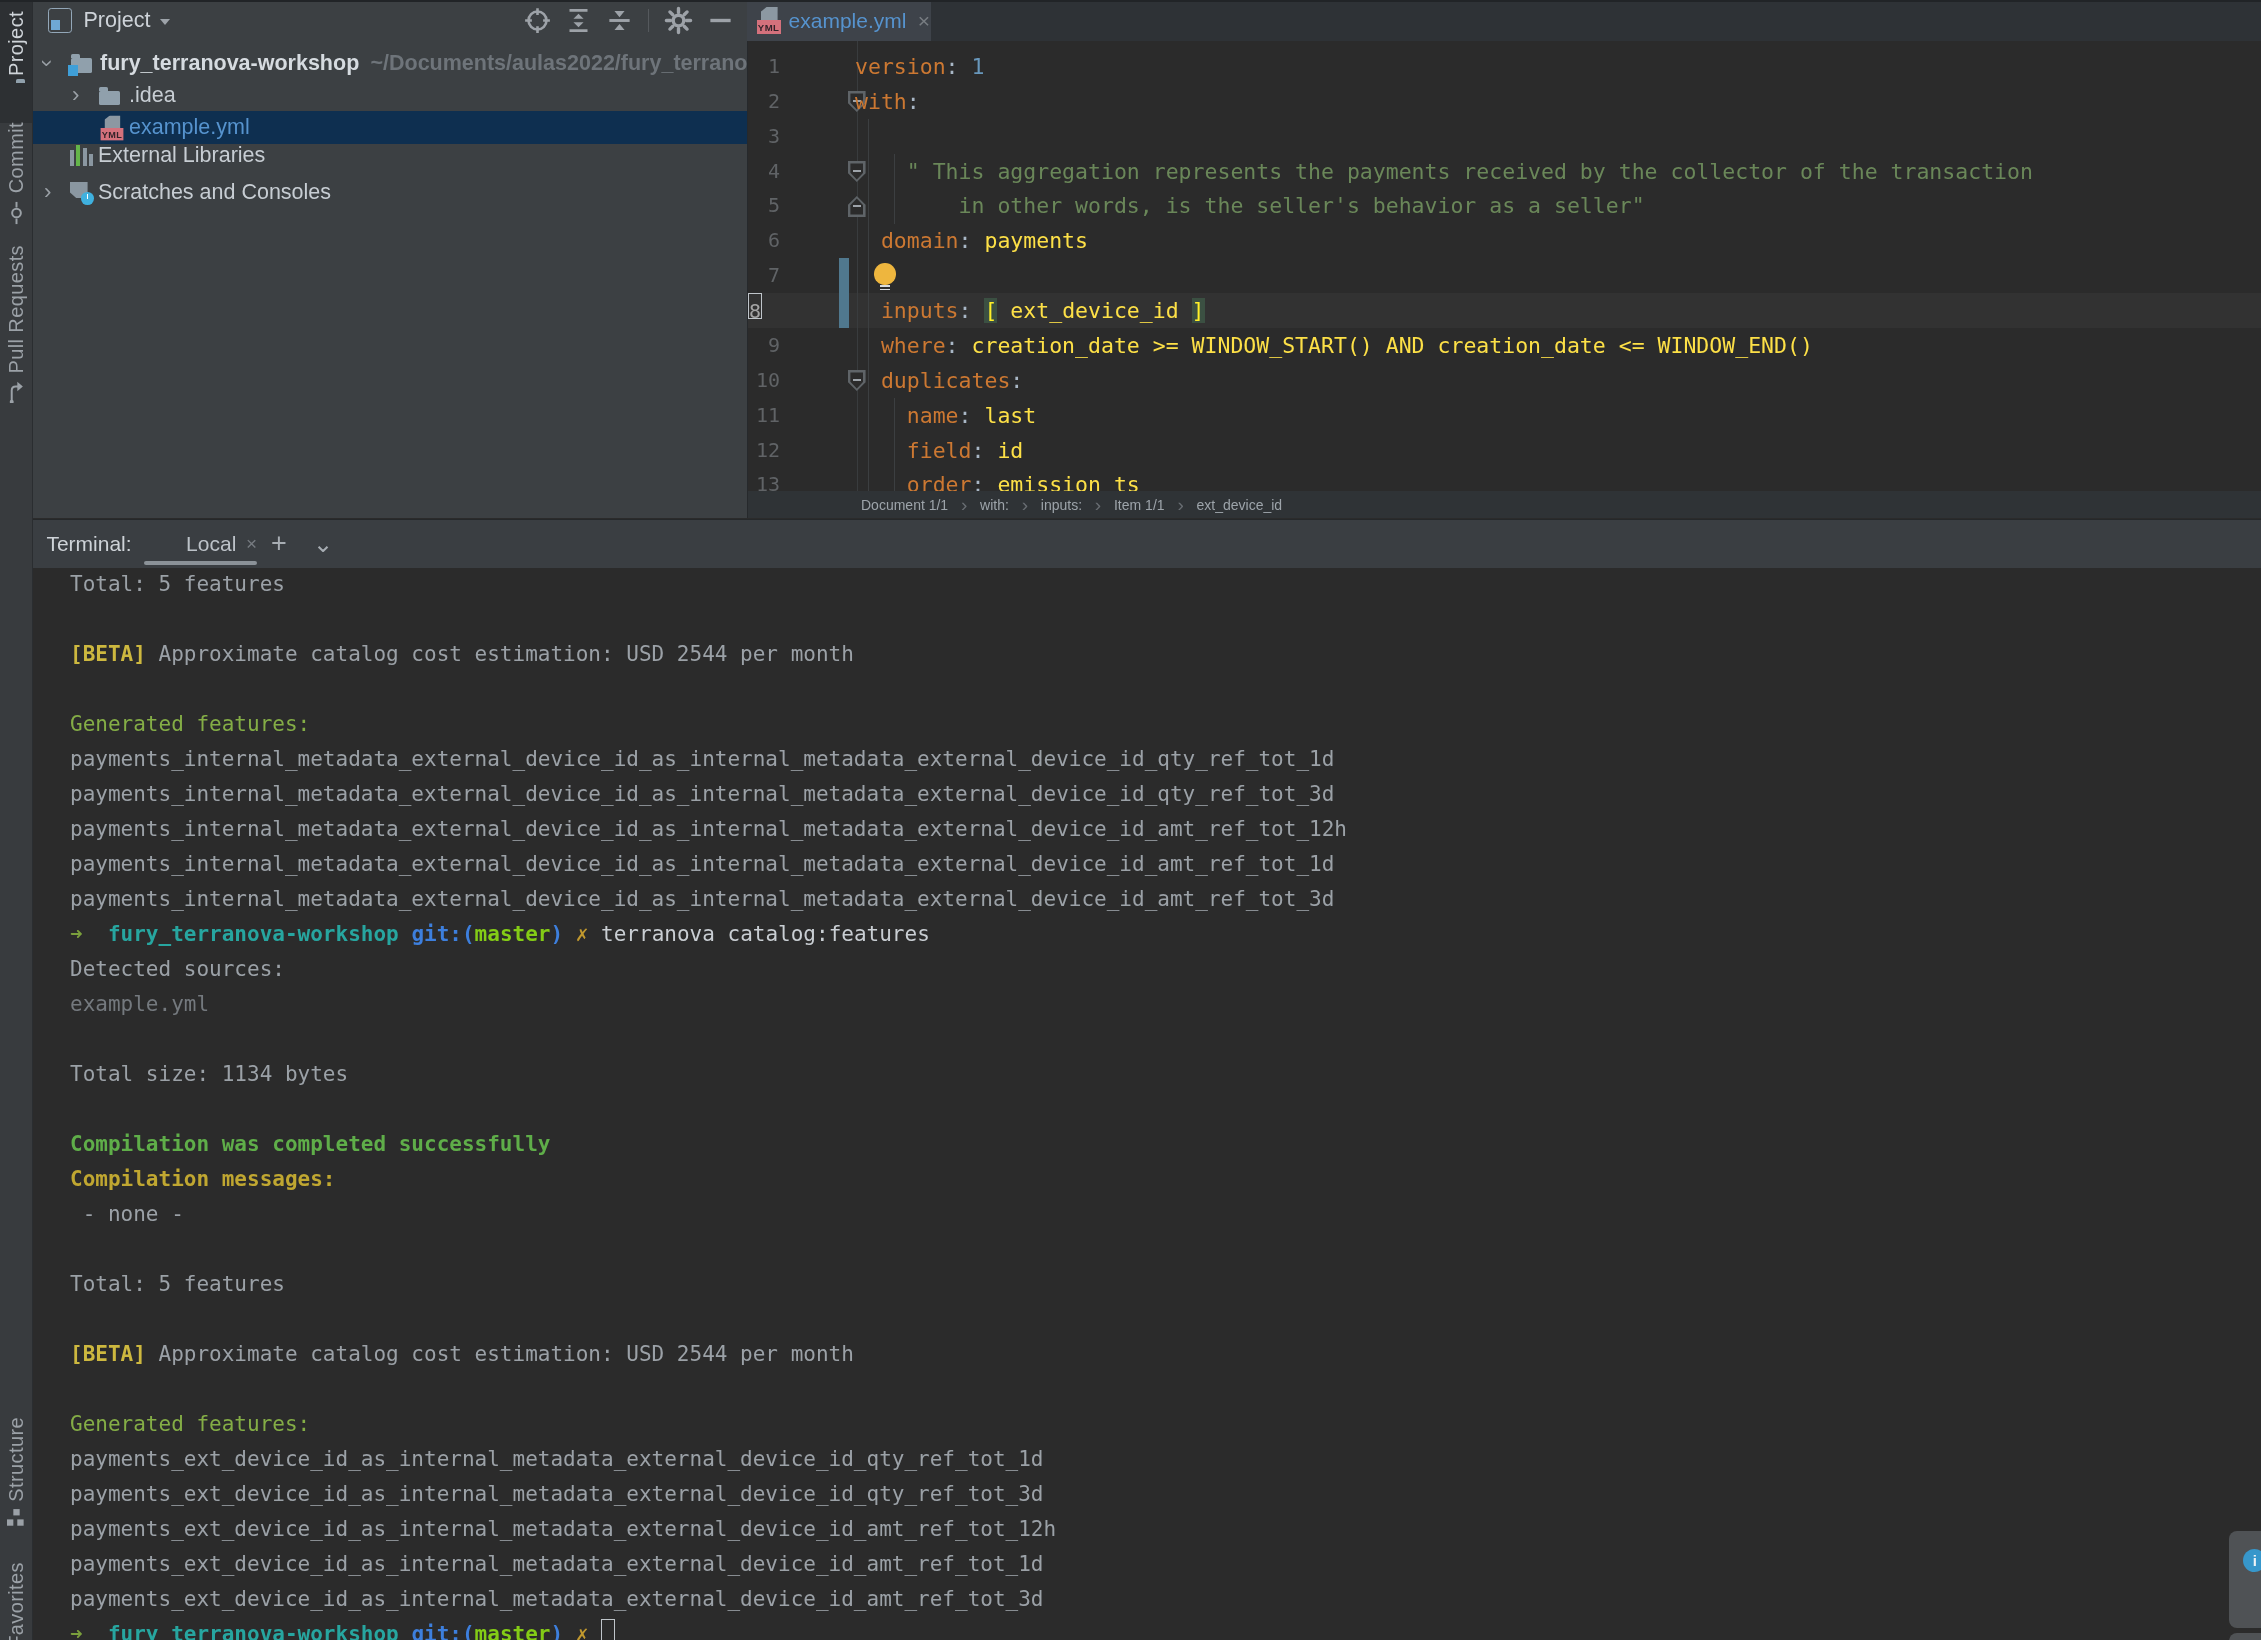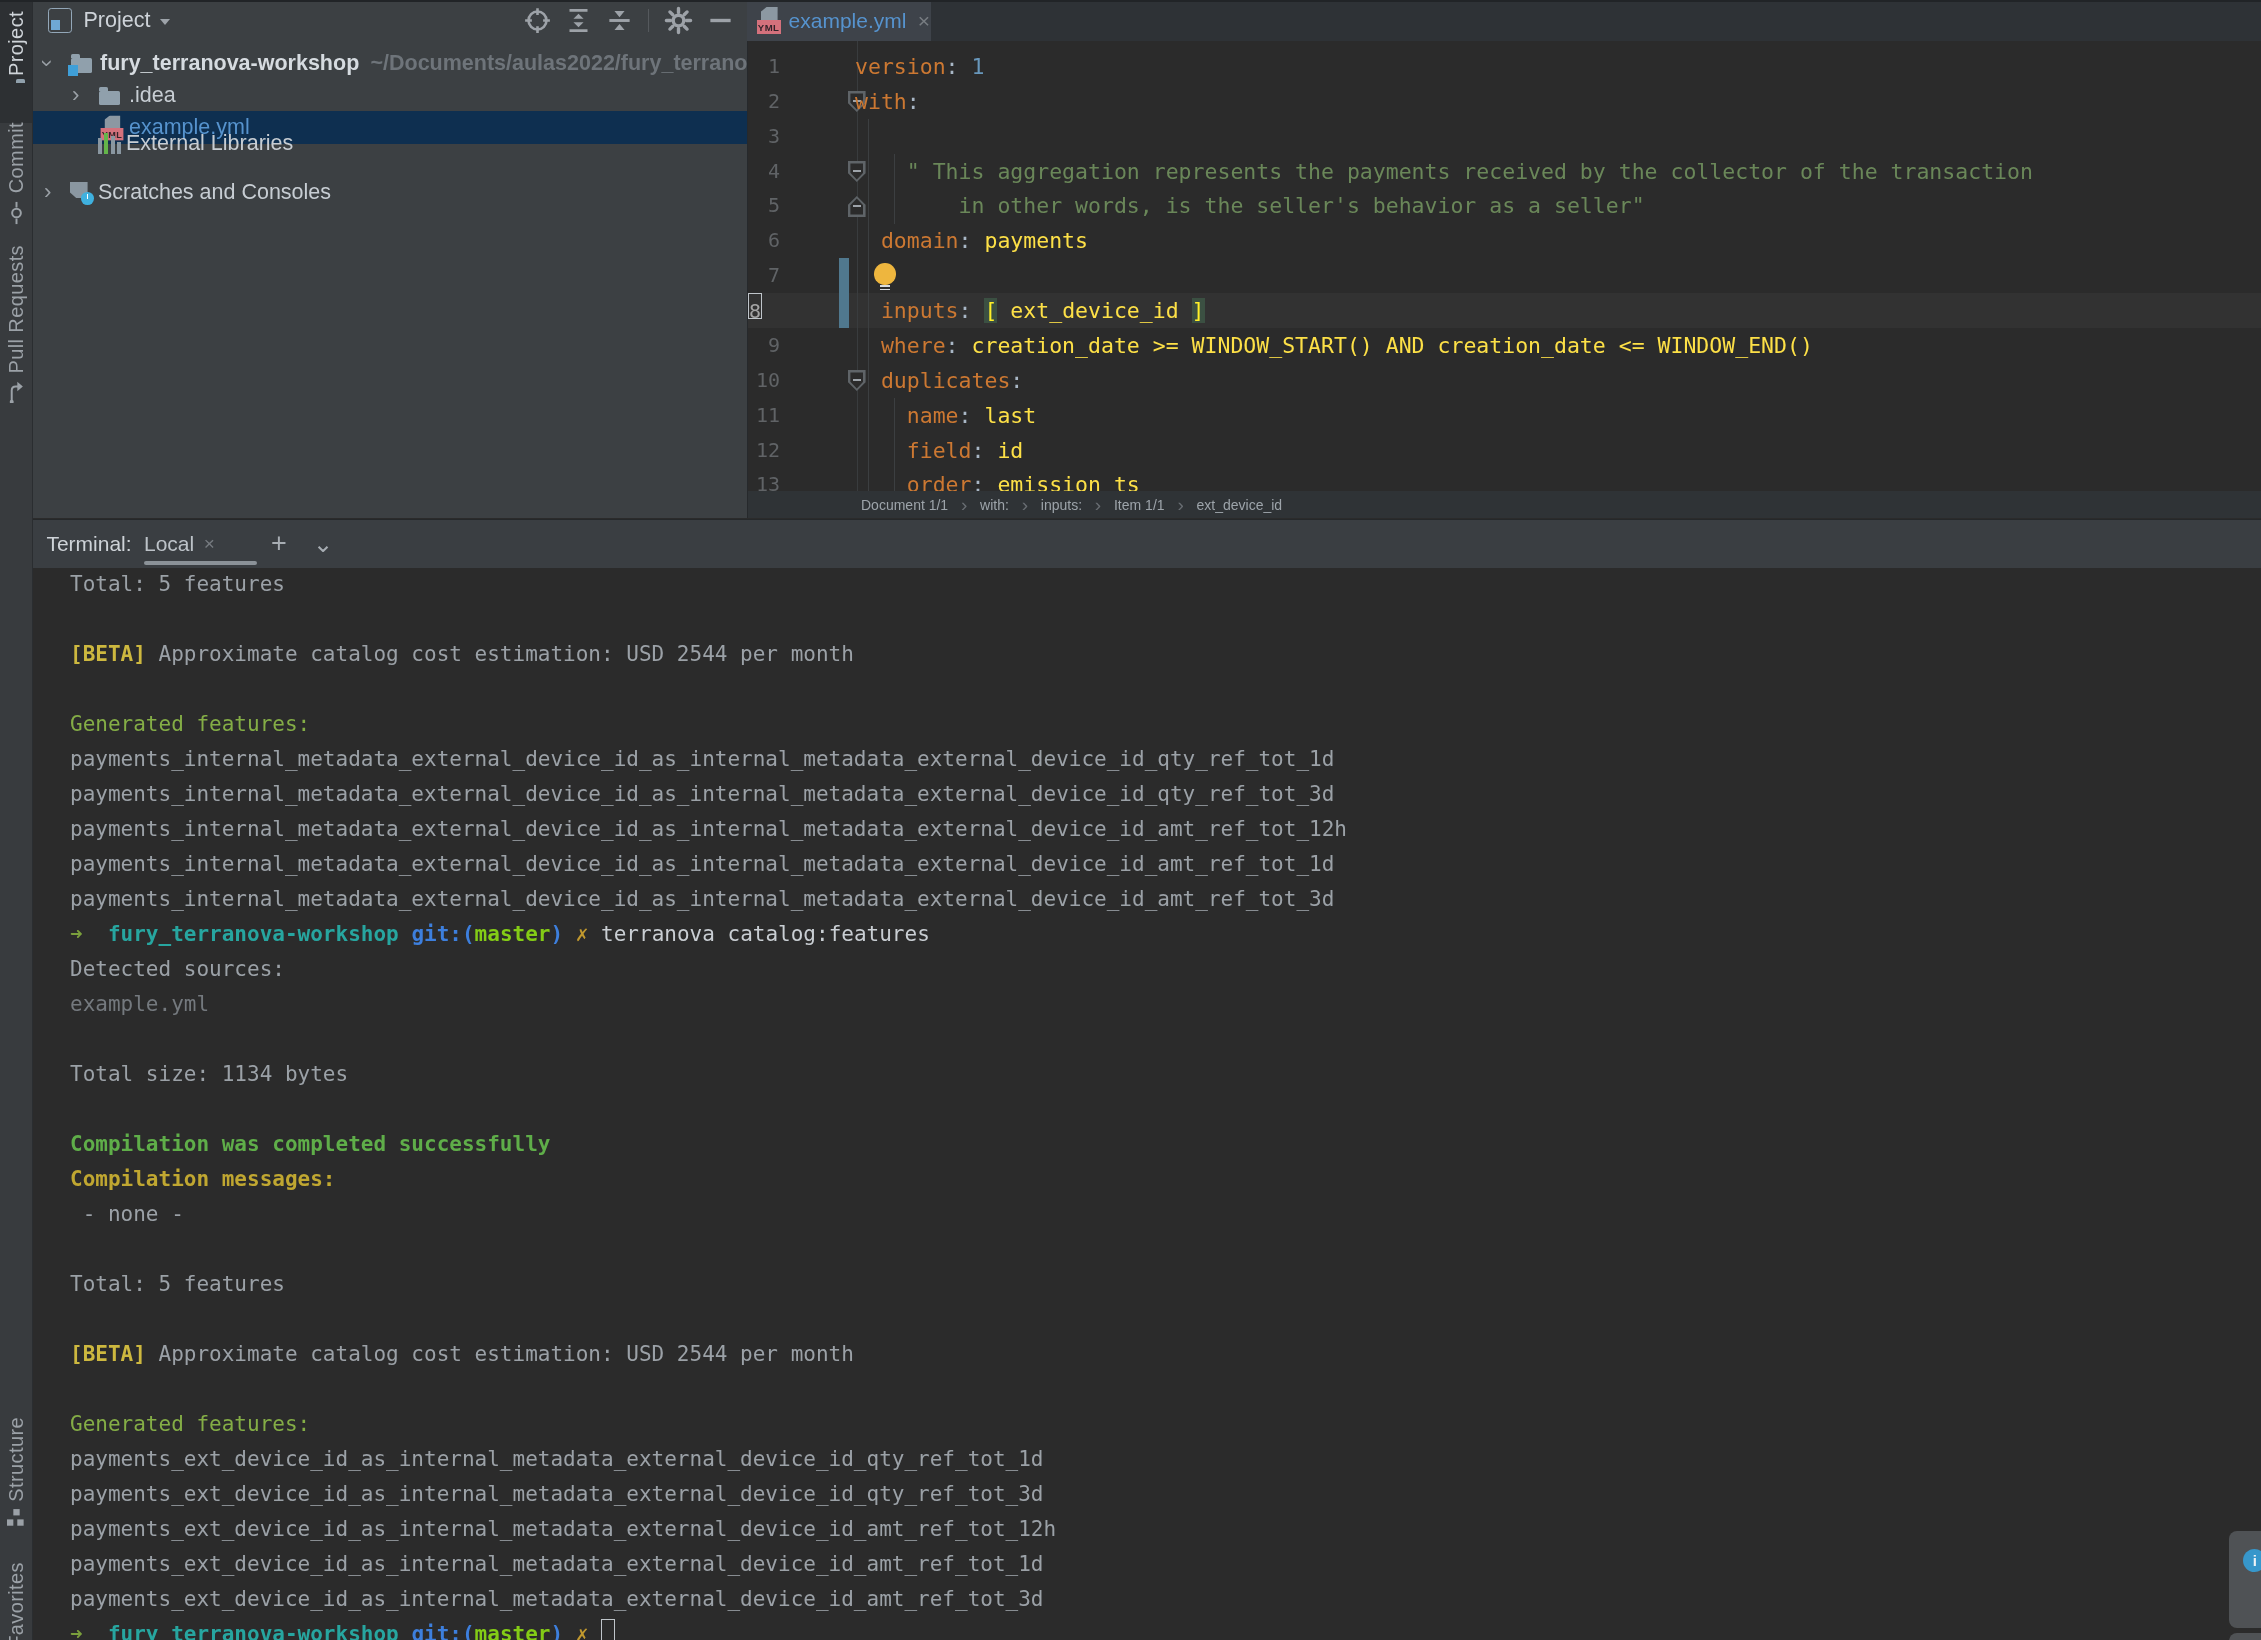--- a/index.html
+++ b/index.html
@@ -83,21 +83,21 @@
               background:repeating-linear-gradient(#d8dce0 0 1.6px,transparent 1.6px 3.6px);}
 
   #crumbs{position:absolute;left:0;right:0;bottom:0;height:27px;background:#2f3336;display:flex;align-items:center;padding-left:113px;gap:12.8px;}
   .crumb{color:#9da4aa;font-size:14px;white-space:nowrap;}
   .csep{color:#686d72;font-size:19px;}
 
   
   #term{position:absolute;left:32px;top:519px;right:0;bottom:0;background:#2b2b2b;}
   #termh{position:absolute;left:0;right:0;top:0;height:48px;background:#3a3e42;border-top:0.8px solid #25282a;}
   #termh .tl{position:absolute;left:14.4px;top:0;line-height:47px;color:#ced3d8;font-size:21px;}
-  #termtab{position:absolute;left:112px;top:0;width:113px;height:47px;display:flex;align-items:center;justify-content:flex-start;gap:9.6px;}
+  #termtab{position:absolute;left:112px;top:0;width:113px;height:47px;display:flex;align-items:center;justify-content:flex-end;gap:9.6px;}
   #termtab .nm{color:#bcc2c8;font-size:21px;}
   #termtab .x{color:#767b80;font-size:19px;}
   #termtab .ul{position:absolute;left:0;bottom:1.6px;width:113px;height:4.8px;background:#8b9298;border-radius:2.4px;}
   .thbtn{position:absolute;top:0;height:47px;display:flex;align-items:center;color:#a7adb3;}
   #termbody{position:absolute;left:0;right:0;top:48px;bottom:0;padding-left:8px;overflow:hidden;
             font-family:"DejaVu Sans Mono",monospace;font-size:21px;line-height:35px;white-space:pre;}
   .tlrow{height:35px;margin-left:30px;}
   .fg{color:#9ba1a7;} .dim{color:#74797e;}
   .beta{color:#cdb83f;font-weight:bold;}
   .grn{color:#84ad46;} .grnb{color:#5fae49;font-weight:bold;}
@@ -225,21 +225,21 @@
         </div>
         <div class="trow sel" style="top: 70px;">
           <span style="position:absolute;left:68px;display:flex;align-items:center;">
             <span class="ymlic" style="margin:0;transform:scale(.95);">
               <span class="pg"></span>
               <span class="bd">YML</span>
             </span>
           </span>
           <span class="tname  blue" style="position:absolute;left:97px;white-space:nowrap;display:flex;">example.yml</span>
         </div>
-        <div class="trow" style="top: 86px; margin-left: 28px;">
+        <div class="trow" style="top: 98px;">
           <span style="position:absolute;left:38px;display:flex;align-items:center;">
             <span class="libbars">
               <i style="height:16px"></i>
               <i style="height:21px;background:#64b54a"></i>
               <i style="height:17.6px"></i>
               <i style="height:12px"></i>
             </span>
           </span>
           <span class="tname  " style="position:absolute;left:66px;white-space:nowrap;display:flex;">External Libraries</span>
         </div>

